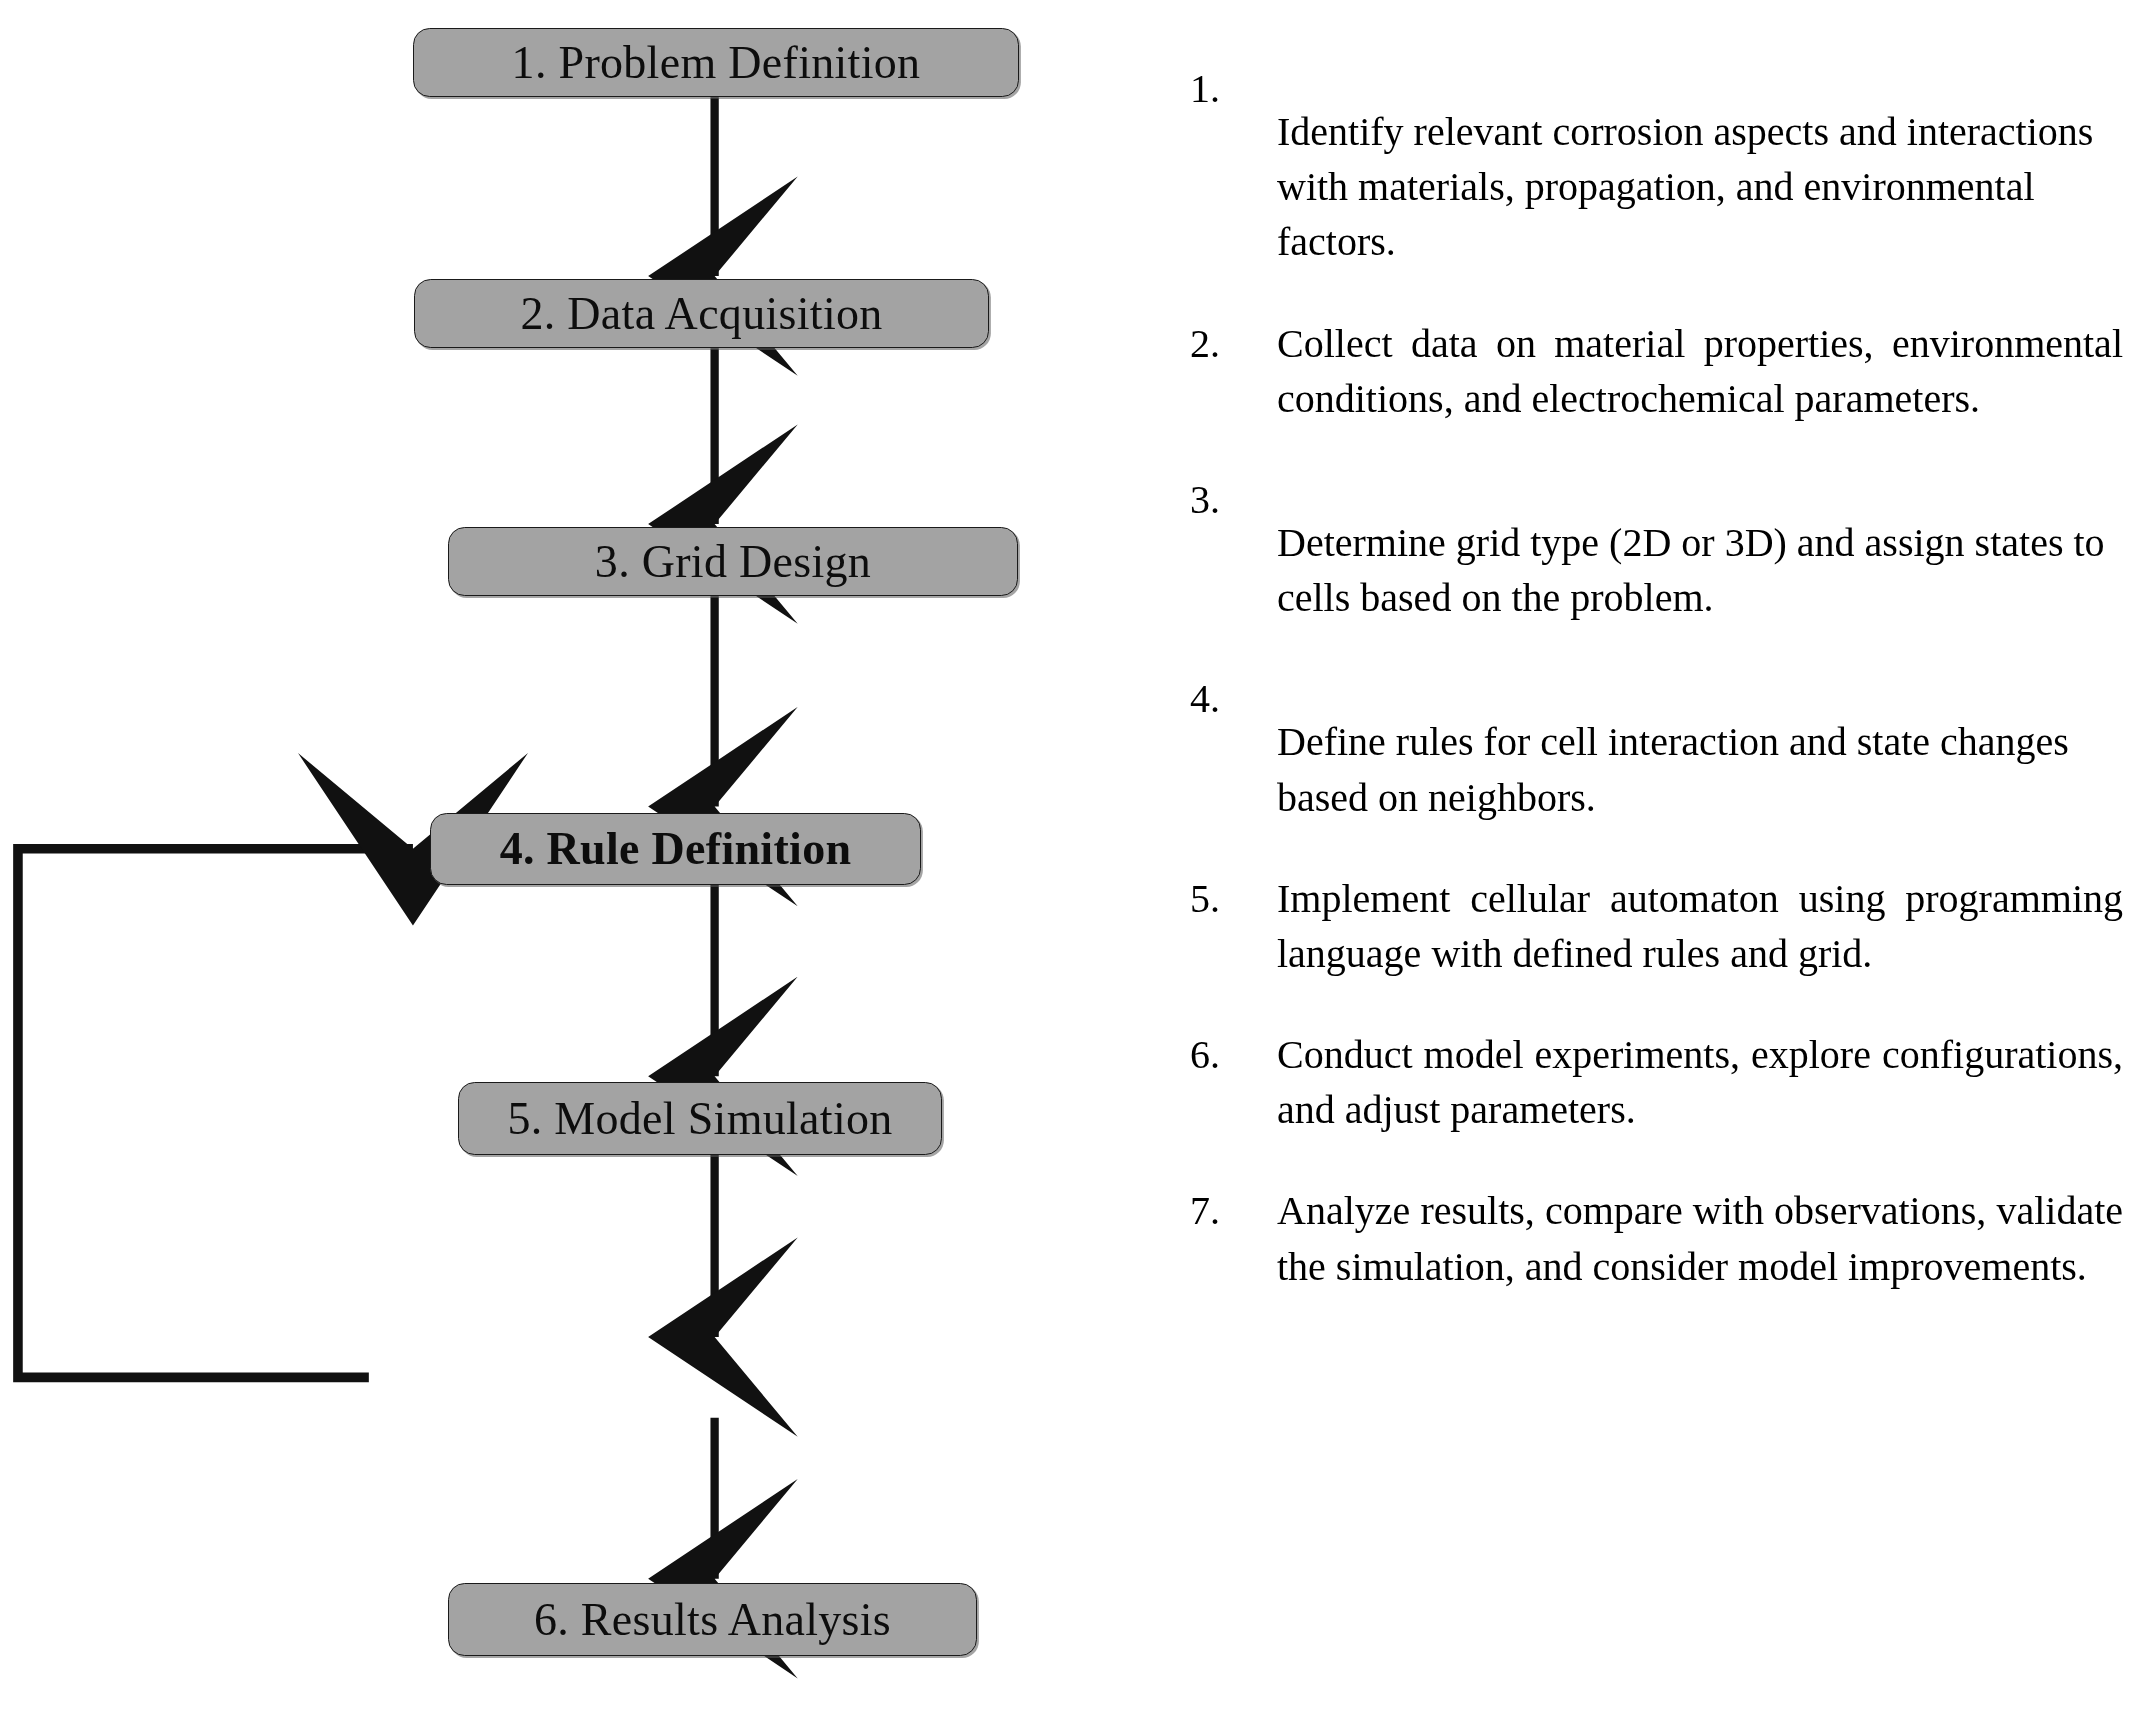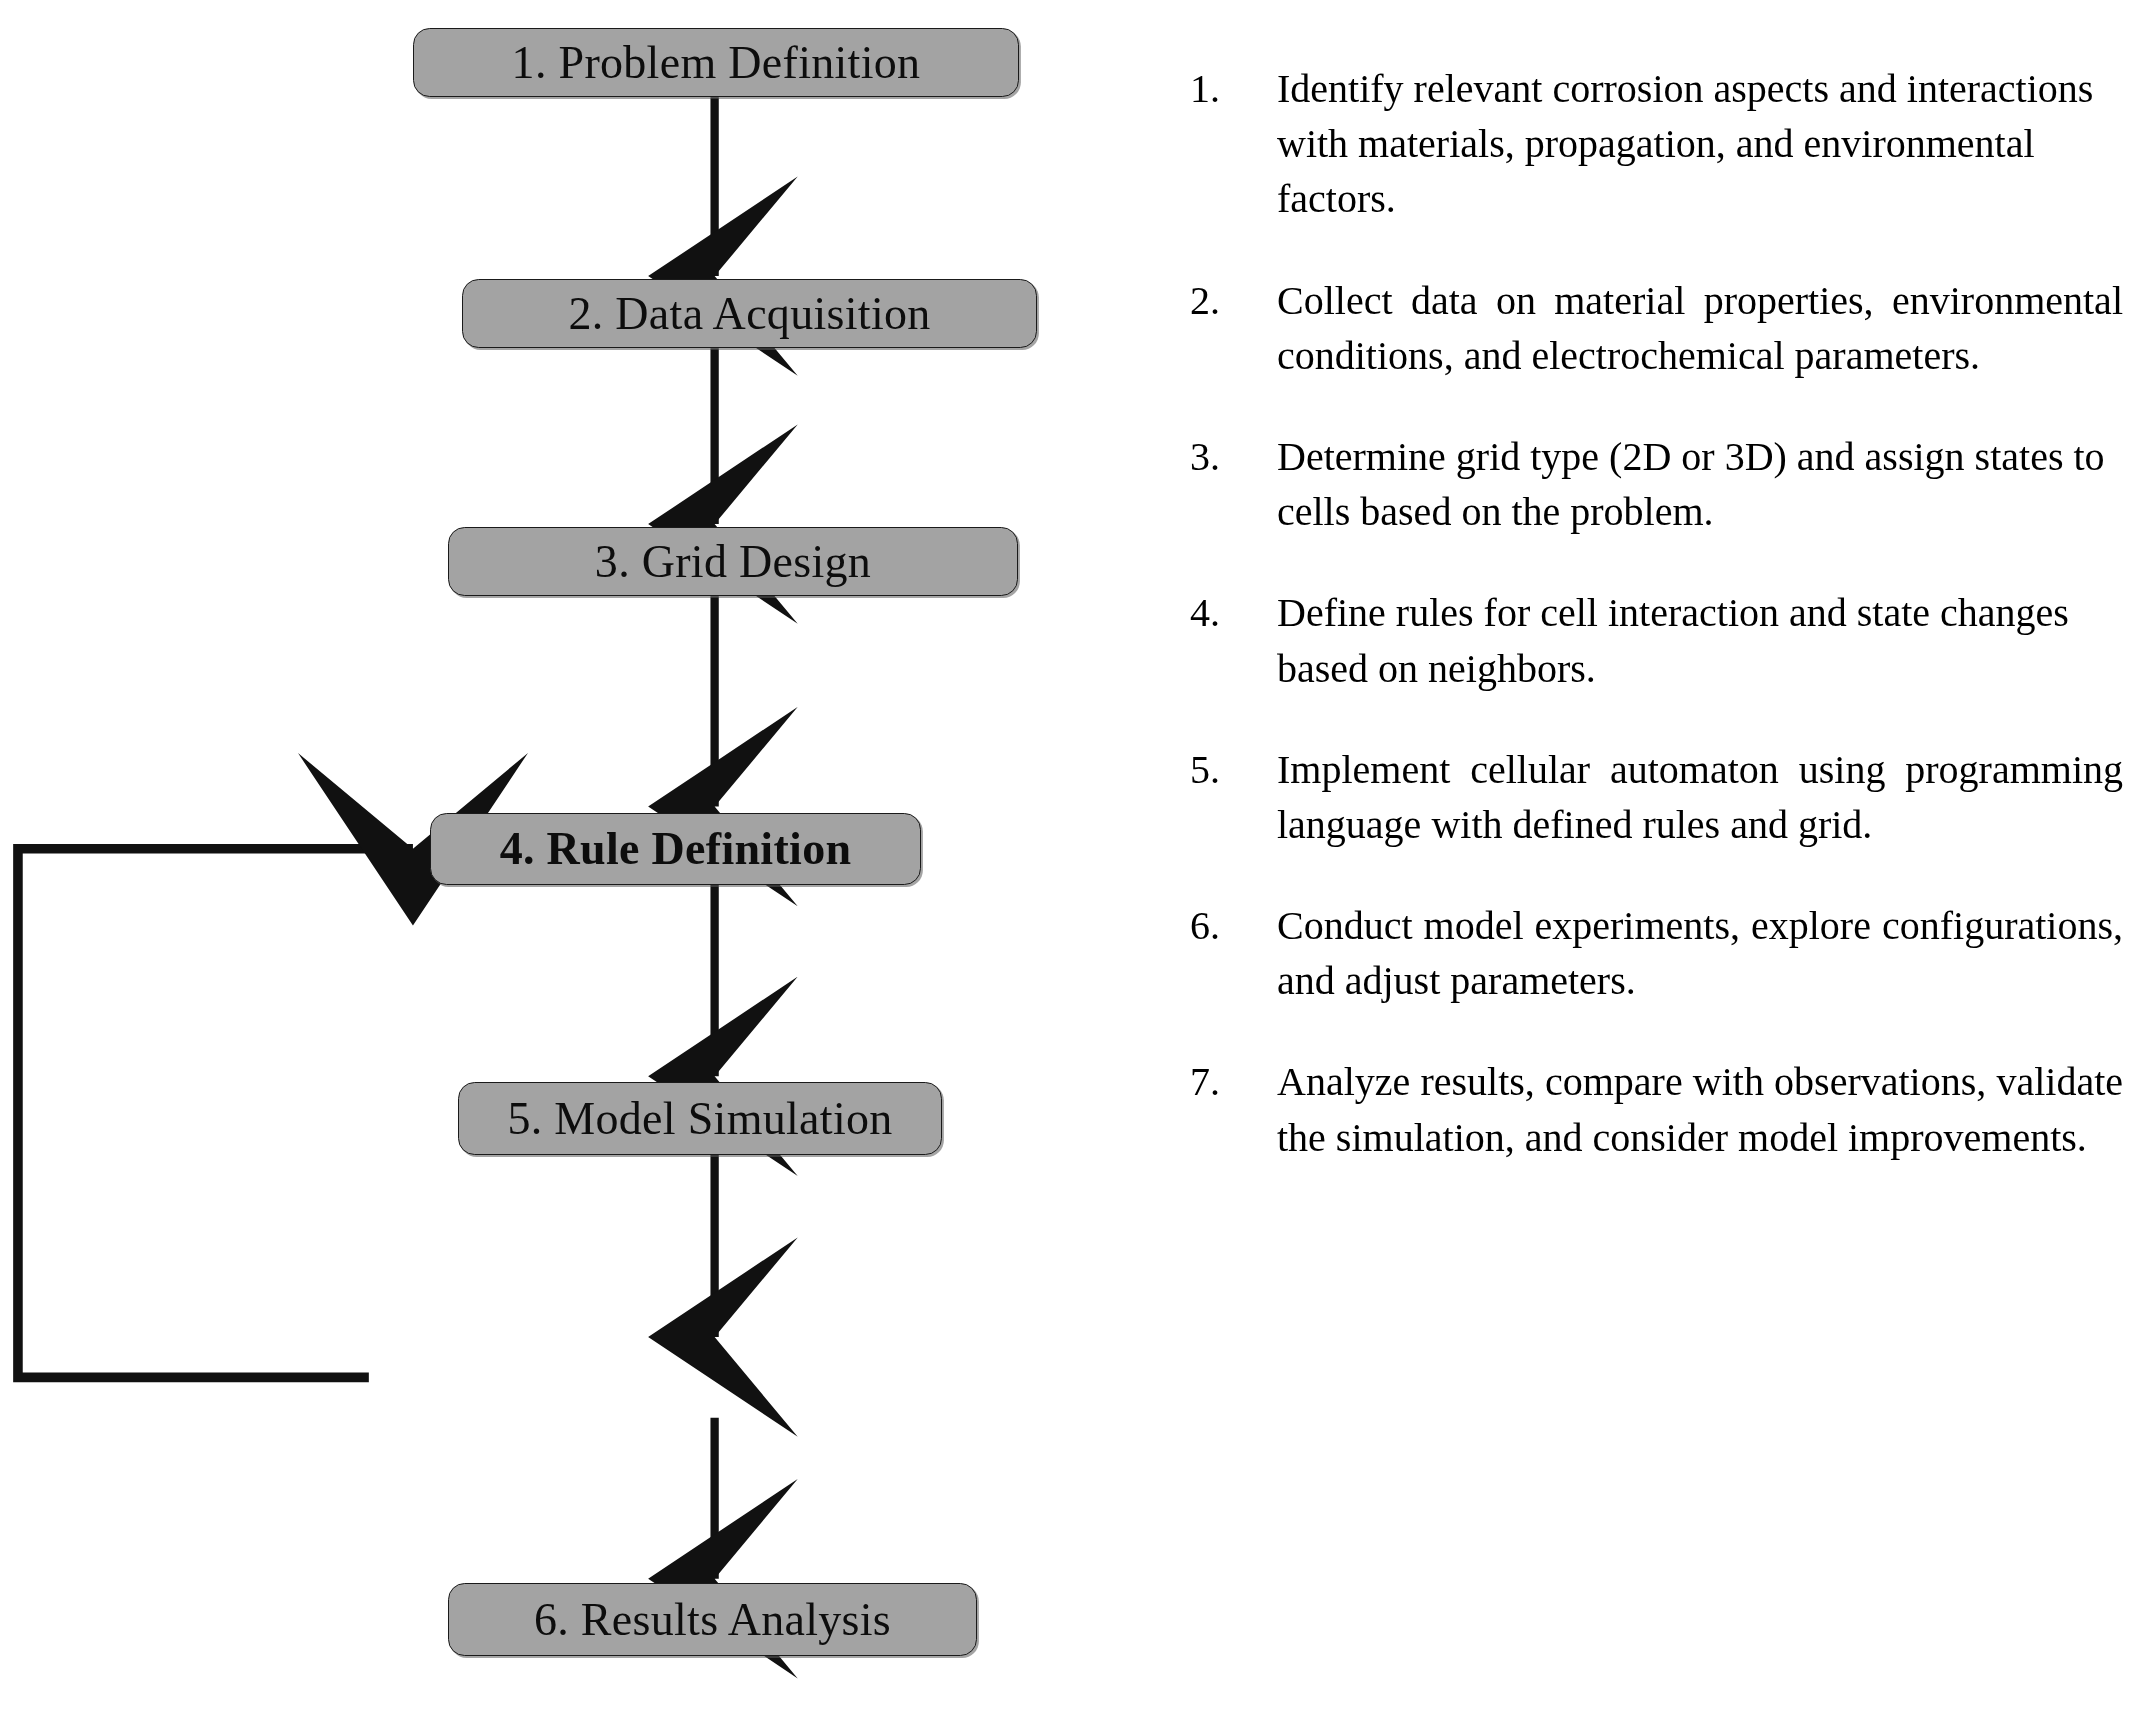--- a/index.html
+++ b/index.html
@@ -76,20 +76,21 @@
     flex: 1 1 auto;
     font-size: 40px;
     line-height: 1.38;
     color: #000000;
     font-family: "Liberation Serif", "DejaVu Serif", serif;
     text-align: justify;
     hyphens: none;
   }
   .step-text.ragged {
     text-align: left;
+    margin-top: 43px;
   }
 </style>
 </head>
 <body>
 
 <div id="flowchart">
 
   <svg id="flow-svg" viewBox="0 0 1760 2677">
     <defs>
       <marker id="vhead" markerWidth="26" markerHeight="22" refX="12" refY="11" orient="auto" markerUnits="strokeWidth">
@@ -106,21 +107,21 @@
       <line x1="1118" y1="2218" x2="1118" y2="2470"></line>
     </g>
 
     <path d="M 577,2155 L 28,2155 L 28,1328 L 646,1328" stroke="#111111" stroke-width="15" fill="none" stroke-linejoin="miter" marker-end="url(#vhead)"></path>
   </svg>
 
   <div class="node-box" style="left:413px; top:28px; width:606px; height:69px;">
     <span class="node-label">1. Problem Definition</span>
   </div>
 
-  <div class="node-box" style="left:414px; top:279px; width:575px; height:69px;margin-left:48px;">
+  <div class="node-box" style="left:414px; top:279px; width:575px; height:69px;">
     <span class="node-label">2. Data Acquisition</span>
   </div>
 
   <div class="node-box" style="left:448px; top:527px; width:570px; height:69px;">
     <span class="node-label">3. Grid Design</span>
   </div>
 
   <div class="node-box" style="left:430px; top:813px; width:491px; height:72px;font-weight:bold;">
     <span class="node-label">4. Rule Definition</span>
   </div>

